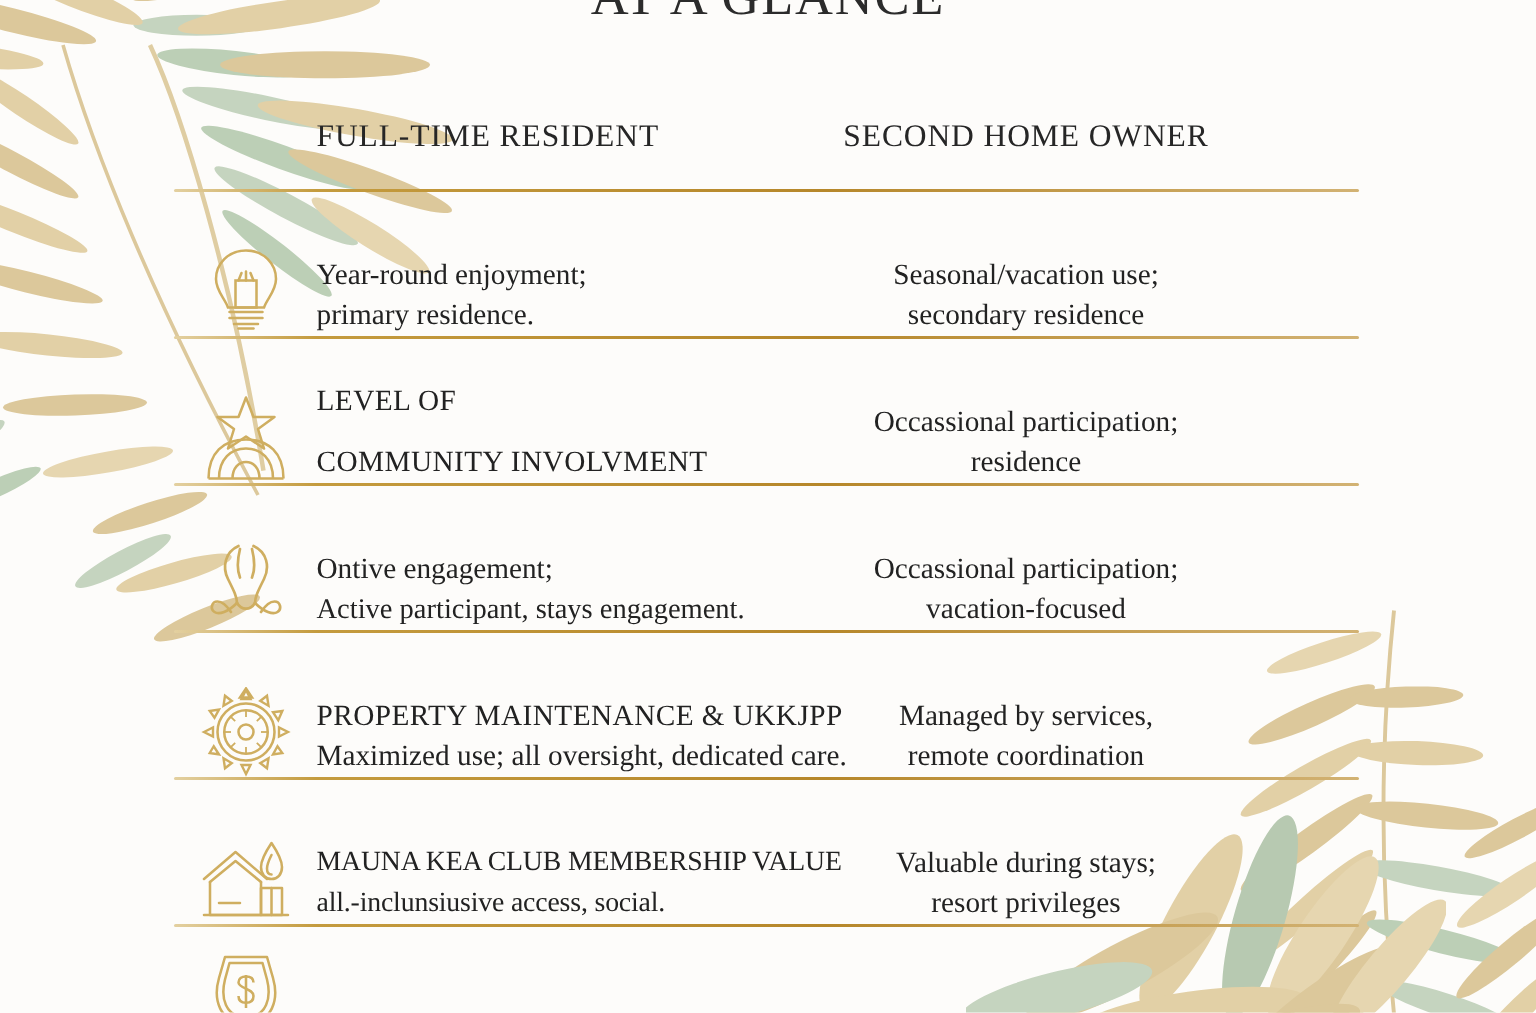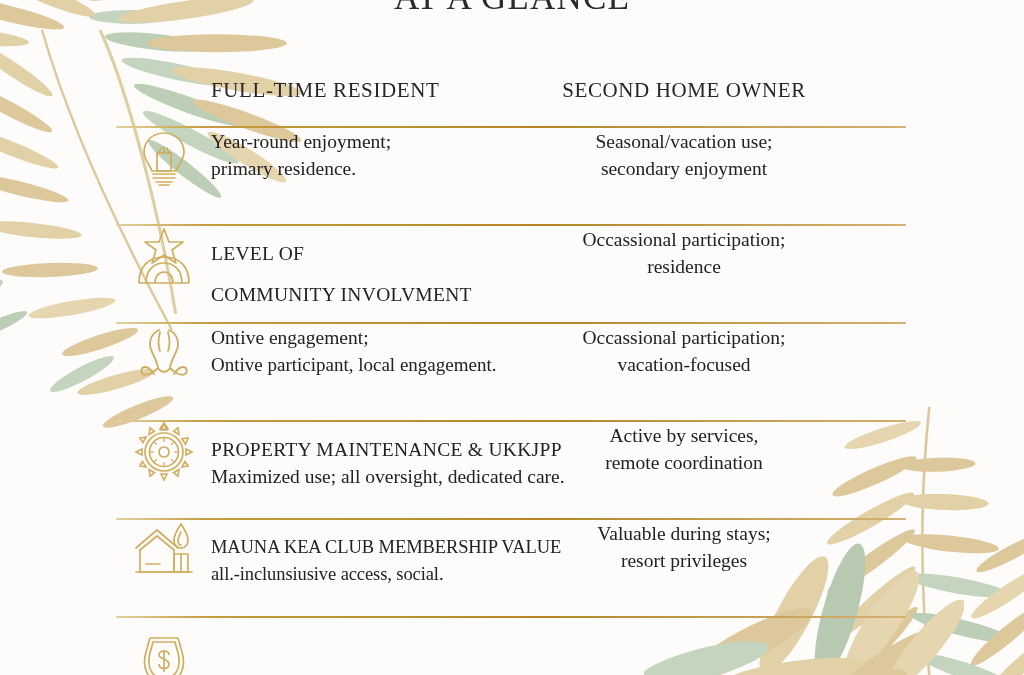--- a/index.html
+++ b/index.html
@@ -81,21 +81,21 @@
         #d8bd7e 100%);
     background: linear-gradient(90deg, #e3d0a0 0%, #c49b3e 12%, #b6872a 55%, #d2b273 100%);
     border-radius: 1px;
   }
 
   
   .row {
     position: relative;
     height: 96px;
     display: flex;
-    align-items: flex-start;
+    align-items: flex-end;
   }
   .row-icon {
     width: 95px;
     flex: 0 0 95px;
     display: flex;
     align-items: center;
     justify-content: center;
   }
   .row-icon svg { display: block; }
 
@@ -265,21 +265,21 @@
             <path d="M22 57 L32 57"></path>
           </g>
         </svg>
       </div>
       <div class="cell cell-left">
         <div class="line">Year-round enjoyment;</div>
         <div class="line">primary residence.</div>
       </div>
       <div class="cell cell-right">
         <div class="line">Seasonal/vacation use;</div>
-        <div class="line">secondary enjoyment</div>
+        <div class="line">secondary residence</div>
       </div>
     </div>
     <div class="rule"></div>
 
     <div class="row row-1">
       <div class="row-icon">
         <svg width="58" height="60" viewBox="0 0 58 60" fill="none">
           <g stroke="#cfae60" stroke-width="1.7" fill="none" stroke-linejoin="round">
             <path d="M29 3 L34 16 L48 16 L37 24 L41 37 L29 29 L17 37 L21 24 L10 16 L24 16 Z"></path>
             <path d="M4 57 C4 40 14 31 29 31 C44 31 54 40 54 57"></path>
@@ -309,21 +309,21 @@
             <path d="M24 8 C22 16 22 22 24 27"></path>
             <path d="M32 8 C34 16 34 22 32 27"></path>
             <path d="M22 44 C16 50 10 52 7 50 C4 48 5 43 9 43 C13 43 16 47 18 50"></path>
             <path d="M34 44 C40 50 46 52 49 50 C52 48 51 43 47 43 C43 43 40 47 38 50"></path>
             <path d="M22 44 C25 49 31 49 34 44"></path>
           </g>
         </svg>
       </div>
       <div class="cell cell-left">
         <div class="line">Ontive engagement;</div>
-        <div class="line small">Ontive participant, local engagement.</div>
+        <div class="line small">Active participant, stays engagement.</div>
       </div>
       <div class="cell cell-right">
         <div class="line">Occassional participation;</div>
         <div class="line">vacation-focused</div>
       </div>
     </div>
     <div class="rule"></div>
 
     <div class="row row-3">
       <div class="row-icon">
@@ -360,21 +360,21 @@
               <path d="M19.7 19.7 L22.8 22.8"></path>
             </g>
           </g>
         </svg>
       </div>
       <div class="cell cell-left">
         <div class="line caps">PROPERTY MAINTENANCE &amp; UKKJPP</div>
         <div class="line">Maximized use; all oversight, dedicated care.</div>
       </div>
       <div class="cell cell-right">
-        <div class="line">Active by services,</div>
+        <div class="line">Managed by services,</div>
         <div class="line">remote coordination</div>
       </div>
     </div>
     <div class="rule"></div>
 
     <div class="row row-4">
       <div class="row-icon">
         <svg width="62" height="58" viewBox="0 0 62 58" fill="none">
           <g stroke="#cfae60" stroke-width="1.7" fill="none" stroke-linejoin="round" stroke-linecap="round">
             <path d="M3 28 L24 10 L45 28"></path>

